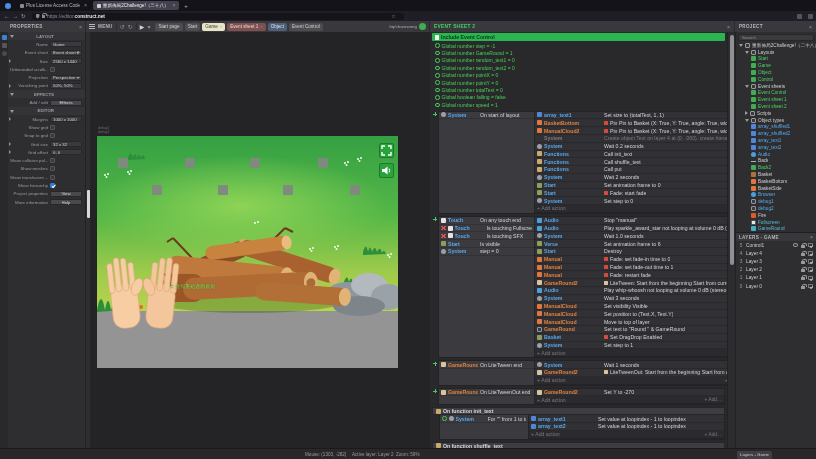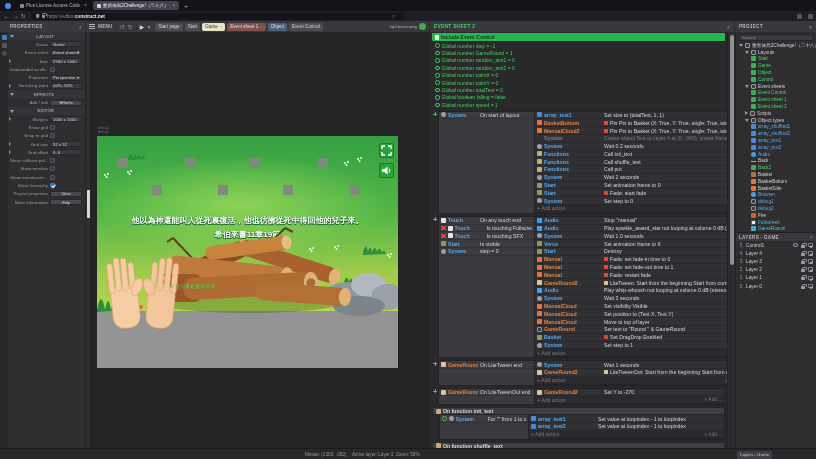--- a/index.html
+++ b/index.html
@@ -443,22 +443,20 @@
       <div id="scene" class="abs">
 
         <div class="ph" style="left:21px;top:22px;"></div>
         <div class="ph" style="left:88px;top:22px;"></div>
         <div class="ph" style="left:153px;top:22px;"></div>
         <div class="ph" style="left:221px;top:22px;"></div>
         <div class="ph" style="left:55px;top:49px;"></div>
         <div class="ph" style="left:121px;top:49px;"></div>
         <div class="ph" style="left:186px;top:49px;"></div>
         <div class="ph" style="left:253px;top:49px;"></div>
-        <div class="verse" id="verse1">他以為神還能叫人從死裏復活，他也彷彿從死中得回他的兒子來。</div>
-        <div class="verse" id="verse2">希伯來書11章19節</div>
         <div class="scn-btn" id="btn-full">
           <svg width="11" height="11" viewBox="0 0 11 11">
             <g stroke="#ffffff" stroke-width="1.4" fill="none">
               <path d="M1 4 L1 1 L4 1"></path>
                 <path d="M7 1 L10 1 L10 4"></path>
               <path d="M10 7 L10 10 L7 10"></path>
                 <path d="M4 10 L1 10 L1 7"></path>
             </g>
           </svg>
         </div>

